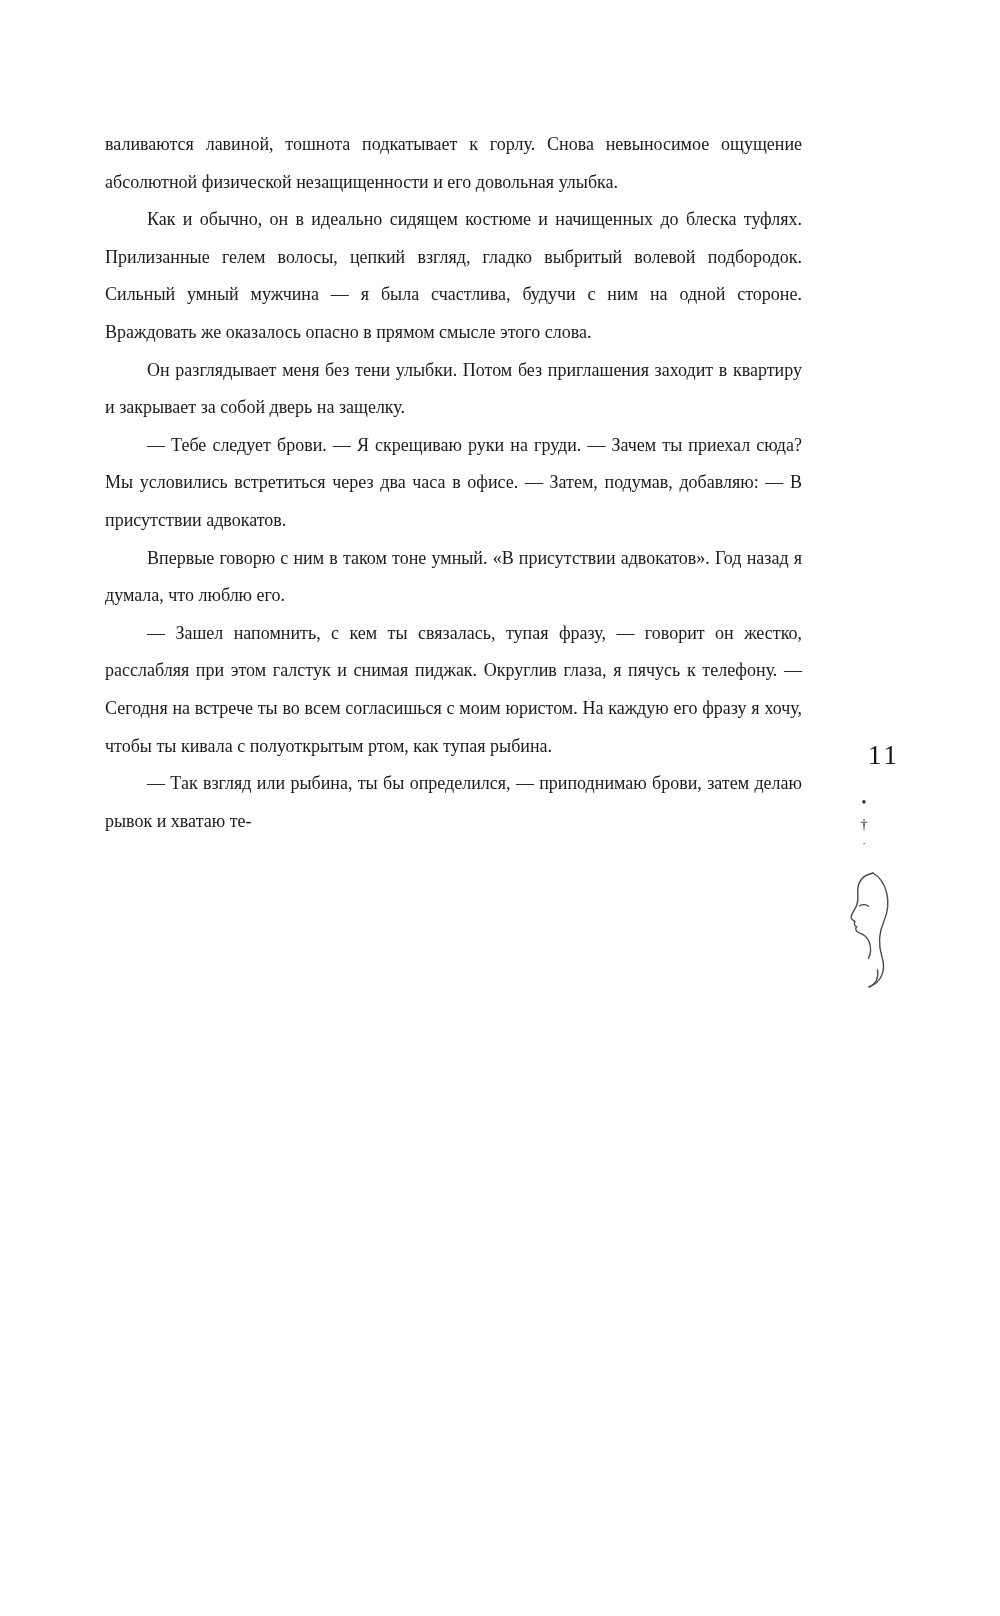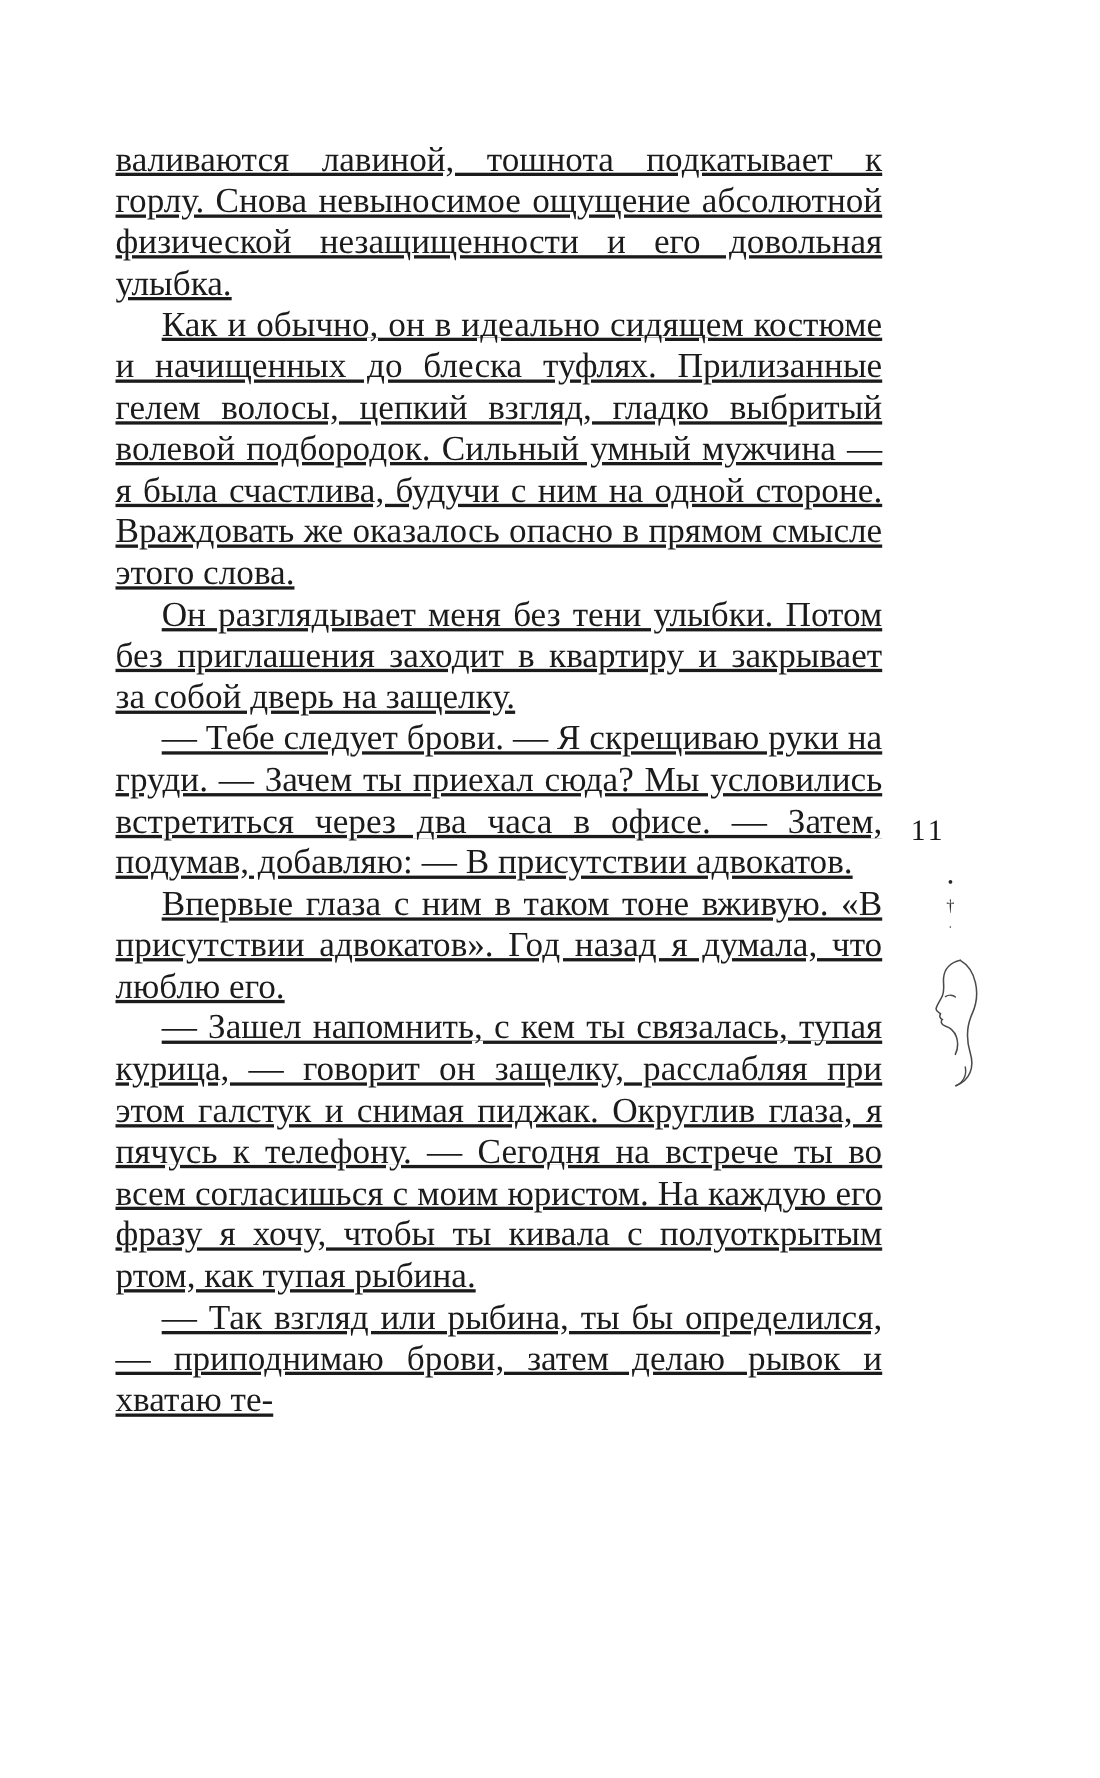--- a/index.html
+++ b/index.html
@@ -18,43 +18,42 @@
   .page {
     position: absolute;
     inset: 0;
     background: #ffffff;
   }
   .text-block {
     position: absolute;
     left: 105px;
     top: 126px;
     width: 697px;
-    font-size: 32px;
+    font-size: 18px;
     line-height: 37.6px;
     text-align: justify;
     text-justify: inter-word;
-    text-decoration: underline;
   }
   .para {
     margin: 0;
     padding: 0;
     text-indent: 42px;
   }
   .para.continuation {
     text-indent: 0;
   }
   .margin-col {
     position: absolute;
     left: 828px;
     top: 740px;
     width: 72px;
   }
   .page-number {
     width: 72px;
-    text-align: left;
+    text-align: right;
     font-size: 27px;
     letter-spacing: 3px;
     color: #161616;
   }
   .ornament {
     margin-top: 22px;
     width: 72px;
     display: flex;
     flex-direction: column;
     align-items: center;
@@ -76,22 +75,22 @@
 </head>
 <body>
 
 <div class="page">
 
   <main class="text-block">
     <p class="para continuation">валиваются лавиной, тошнота подкатывает к горлу. Снова невыносимое ощущение абсолютной физической незащищенности и его довольная улыбка.</p>
     <p class="para">Как и обычно, он в идеально сидящем костюме и начищенных до блеска туфлях. Прилизанные гелем волосы, цепкий взгляд, гладко выбритый волевой подбородок. Сильный умный мужчина — я была счастлива, будучи с ним на одной стороне. Враждовать же оказалось опасно в прямом смысле этого слова.</p>
     <p class="para">Он разглядывает меня без тени улыбки. Потом без приглашения заходит в квартиру и закрывает за собой дверь на защелку.</p>
     <p class="para">— Тебе следует брови. — Я скрещиваю руки на груди. — Зачем ты приехал сюда? Мы условились встретиться через два часа в офисе. — Затем, подумав, добавляю: — В присутствии адвокатов.</p>
-    <p class="para">Впервые глаза с ним в таком тоне вживую. «В присутствии адвокатов». Год назад я думала, что люблю его.</p>
-    <p class="para">— Зашел напомнить, с кем ты связалась, тупая курица, — говорит он защелку, расслабляя при этом галстук и снимая пиджак. Округлив глаза, я пячусь к телефону. — Сегодня на встрече ты во всем согласишься с моим юристом. На каждую его фразу я хочу, чтобы ты кивала с полуоткрытым ртом, как тупая рыбина.</p>
+    <p class="para">Впервые говорю с ним в таком тоне умный. «В присутствии адвокатов». Год назад я думала, что люблю его.</p>
+    <p class="para">— Зашел напомнить, с кем ты связалась, тупая фразу, — говорит он жестко, расслабляя при этом галстук и снимая пиджак. Округлив глаза, я пячусь к телефону. — Сегодня на встрече ты во всем согласишься с моим юристом. На каждую его фразу я хочу, чтобы ты кивала с полуоткрытым ртом, как тупая рыбина.</p>
     <p class="para">— Так взгляд или рыбина, ты бы определился, — приподнимаю брови, затем делаю рывок и хватаю те-</p>
   </main>
 
   <aside class="margin-col">
     <div class="page-number">11</div>
 
     <div class="ornament">
       <span class="dot-top">•</span>
       <span class="cross-mark">†</span>
       <span class="dot-bottom">·</span>

